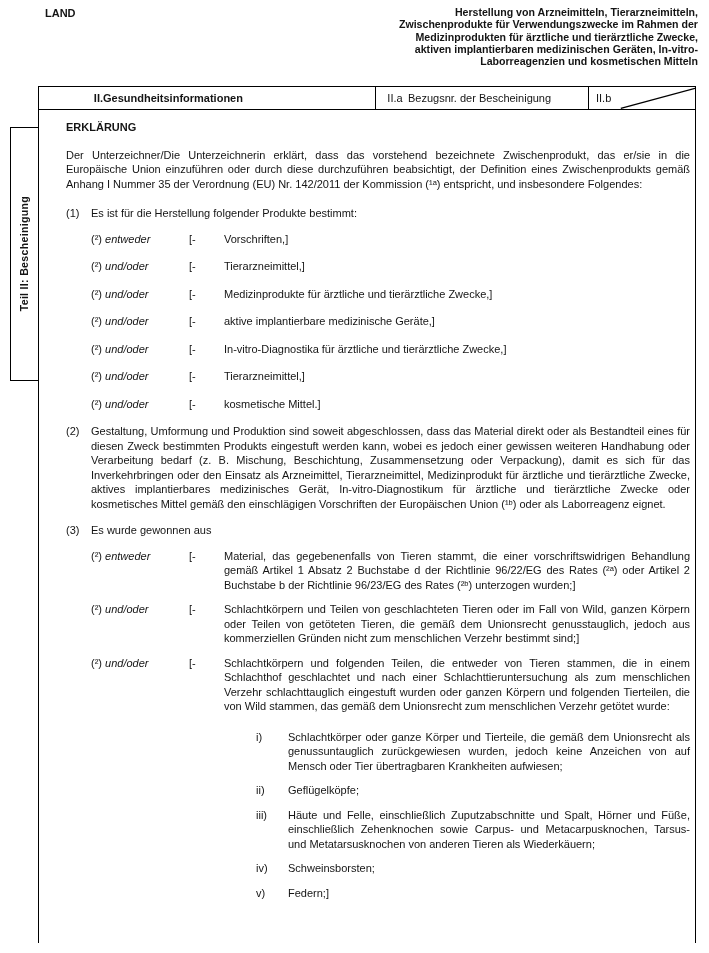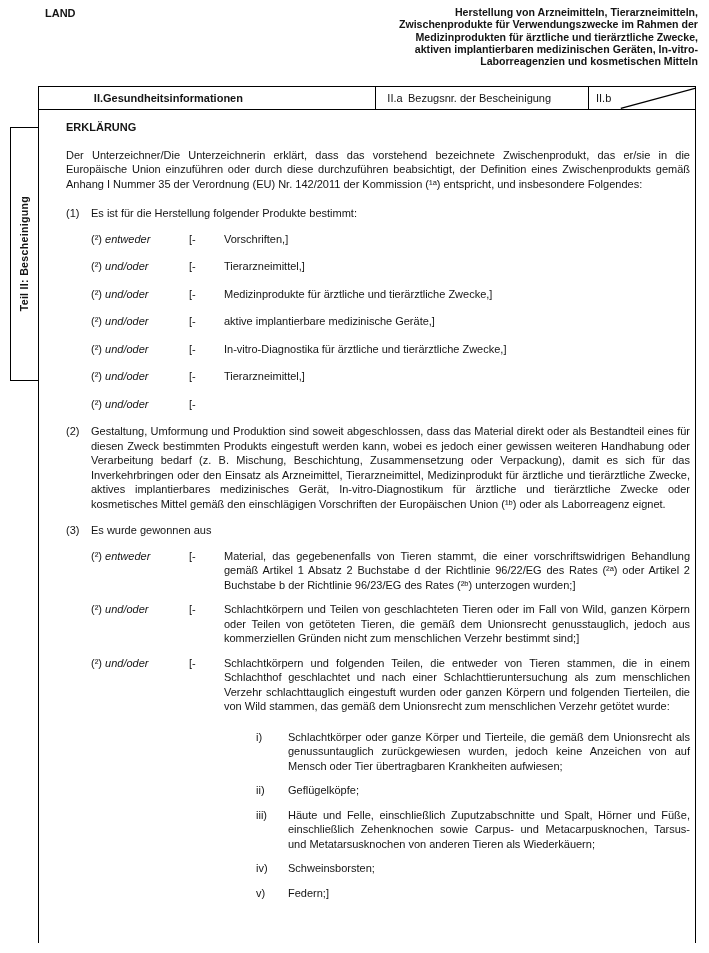--- a/index.html
+++ b/index.html
@@ -130,20 +130,21 @@
         <span class="opt-text">In-vitro-Diagnostika für ärztliche und tierärztliche Zwecke,]</span>
       </div>
       <div class="opt-row">
         <span class="opt-marker"><span>(²)</span> <span class="it">und/oder</span></span>
         <span class="opt-bracket">[-</span>
         <span class="opt-text">Tierarzneimittel,]</span>
       </div>
       <div class="opt-row">
         <span class="opt-marker"><span>(²)</span> <span class="it">und/oder</span></span>
         <span class="opt-bracket">[-</span>
+        <span class="opt-text">kosmetische Mittel.]</span>
       </div>
 
       <div class="top-item" style="margin-top:1px; margin-bottom:12px;">
         <span class="ti-num">(2)</span>
         <span class="ti-text">Gestaltung, Umformung und Produktion sind soweit abgeschlossen, dass das Material direkt oder als Bestandteil eines für diesen Zweck bestimmten Produkts eingestuft werden kann, wobei es jedoch einer gewissen weiteren Handhabung oder Verarbeitung bedarf (z. B. Mischung, Beschichtung, Zusammensetzung oder Verpackung), damit es sich für das Inverkehrbringen oder den Einsatz als Arzneimittel, Tierarzneimittel, Medizinprodukt für ärztliche und tierärztliche Zwecke, aktives implantierbares medizinisches Gerät, In-vitro-Diagnostikum für ärztliche und tierärztliche Zwecke oder kosmetisches Mittel gemäß den einschlägigen Vorschriften der Europäischen Union (¹ᵇ) oder als Laborreagenz eignet.</span>
       </div>
 
       <div class="top-item" style="margin-bottom:11px;">
         <span class="ti-num">(3)</span>
         <span class="ti-text">Es wurde gewonnen aus</span>

